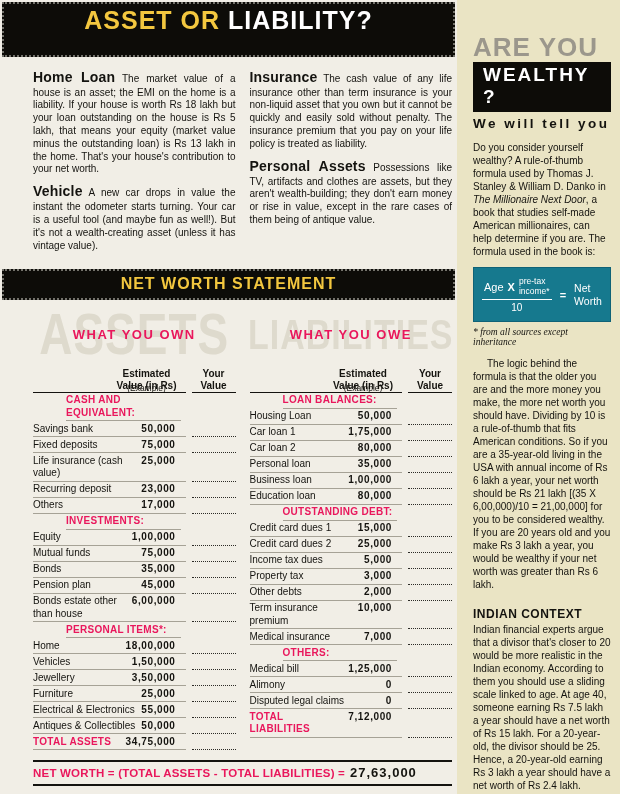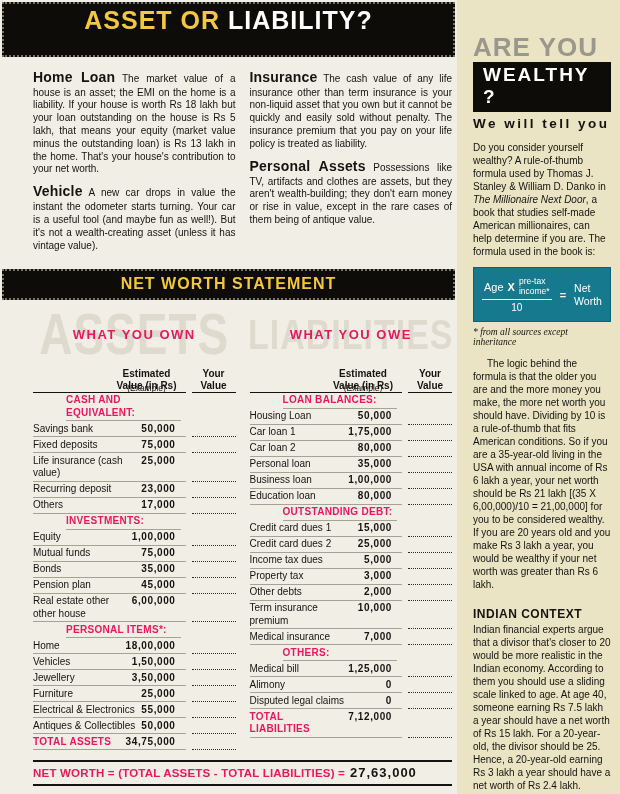--- a/index.html
+++ b/index.html
@@ -219,21 +219,21 @@
             </div>
             <div class="trow item">
               <div class="trow-main">
                 <span class="tlabel">Pension plan</span>
                 <span class="tvalue">45,000</span>
               </div>
               <span class="tyour"></span>
             </div>
             <div class="trow item">
               <div class="trow-main">
-                <span class="tlabel">Real estate other other house</span>
+                <span class="tlabel">Bonds estate other than house</span>
                 <span class="tvalue">6,00,000</span>
               </div>
               <span class="tyour"></span>
             </div>
             <div class="trow section">
               <div class="trow-main">
                 <span class="tlabel">PERSONAL ITEMS*:</span>
               </div>
               <span class="tyour"></span>
             </div>

